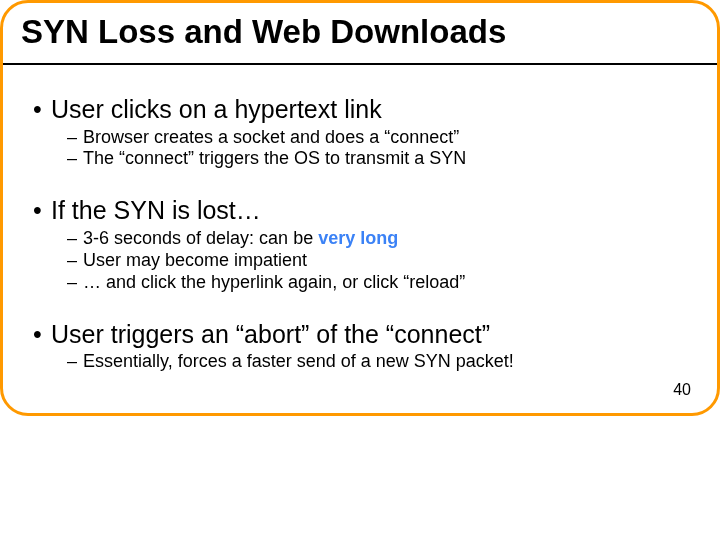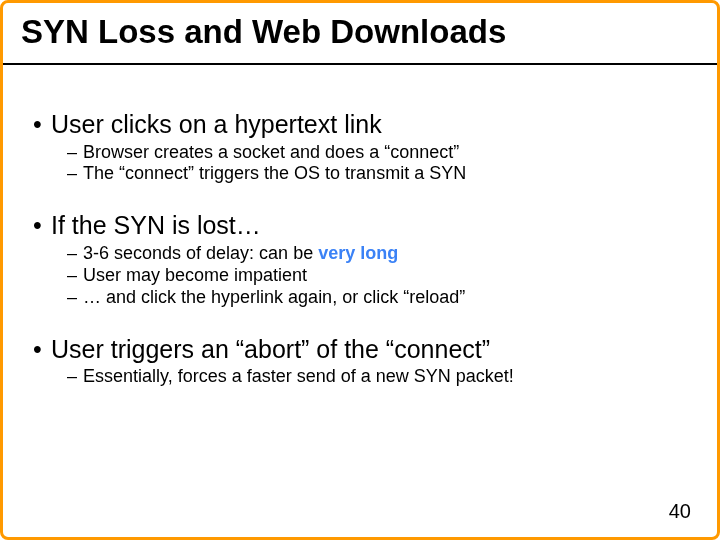--- a/index.html
+++ b/index.html
@@ -1,23 +1,23 @@
 <!DOCTYPE html>
 <html><head>
 <meta charset="utf-8">
 <style>
   * { margin: 0; padding: 0; box-sizing: border-box; }
   html, body { width: 720px; height: 540px; overflow: hidden; font-family: Arial, Helvetica, sans-serif; background: #fff; }
   .slide {
     position: relative;
     width: 720px;
-    height: 540px;
+    height: 416px;
     background: #fff;
     border: 3px solid #ff9900;
-    border-radius: 8px;
+    border-radius: 28px;
   }
   .title-wrap {
     position: absolute;
     left: 18px;
     top: 10px;
     right: 18px;
   }
   .title {
     font-size: 33px;
     font-weight: bold;
@@ -29,21 +29,21 @@
     left: 0;
     right: 0;
     top: 60px;
     height: 2px;
     background: #000;
   }
   .content {
     position: absolute;
     left: 30px;
     right: 30px;
-    top: 99px;
+    top: 84px;
   }
   .bullet-l1 {
     font-size: 25px;
     color: #000;
     margin-top: 8px;
     margin-bottom: 2px;
     line-height: 1.18;
   }
   .bullet-l1 .dot { display:inline-block; width: 18px; }
   .bullet-l2 {
@@ -52,21 +52,21 @@
     margin-left: 34px;
     line-height: 1.22;
   }
   .bullet-l2 .dash { display:inline-block; width: 16px; }
   .group-gap { height: 18px; }
   .hl { color: #3b82f6; font-weight: bold; }
   .page-num {
     position: absolute;
     right: 26px;
     bottom: 14px;
-    font-size: 20px;
+    font-size: 16px;
     color: #000;
   }
 </style>
 </head>
 <body>
 
 <div class="slide">
 
   <div class="title-wrap">
     <div class="title">SYN Loss and Web Downloads</div>

